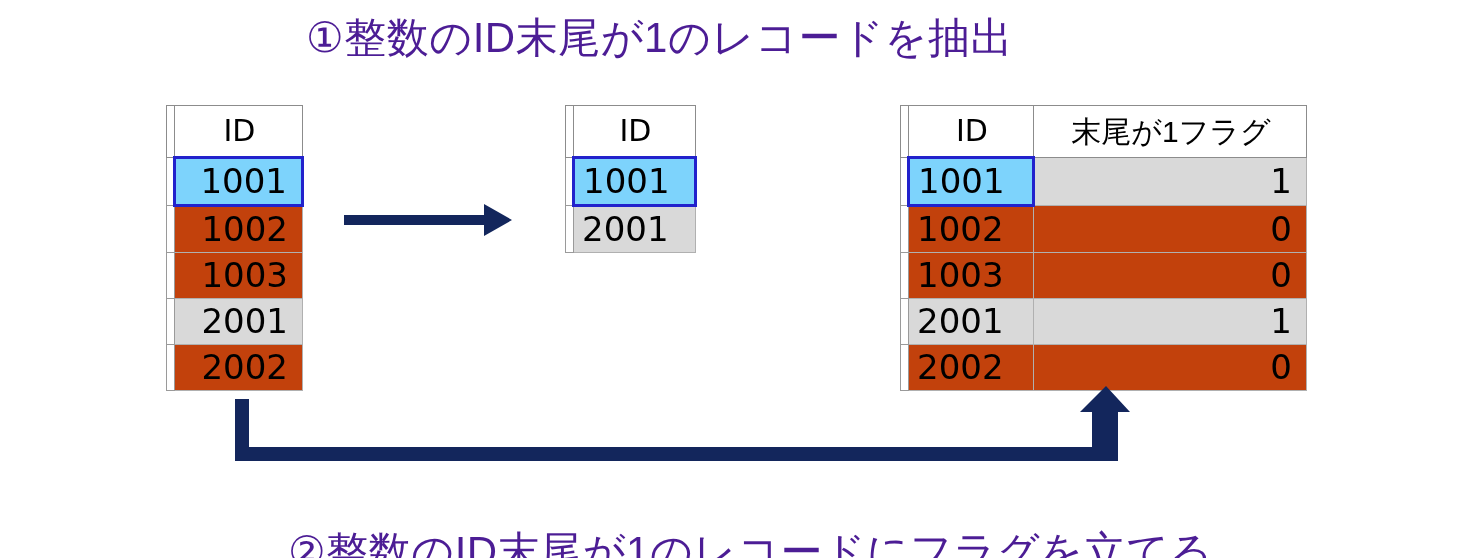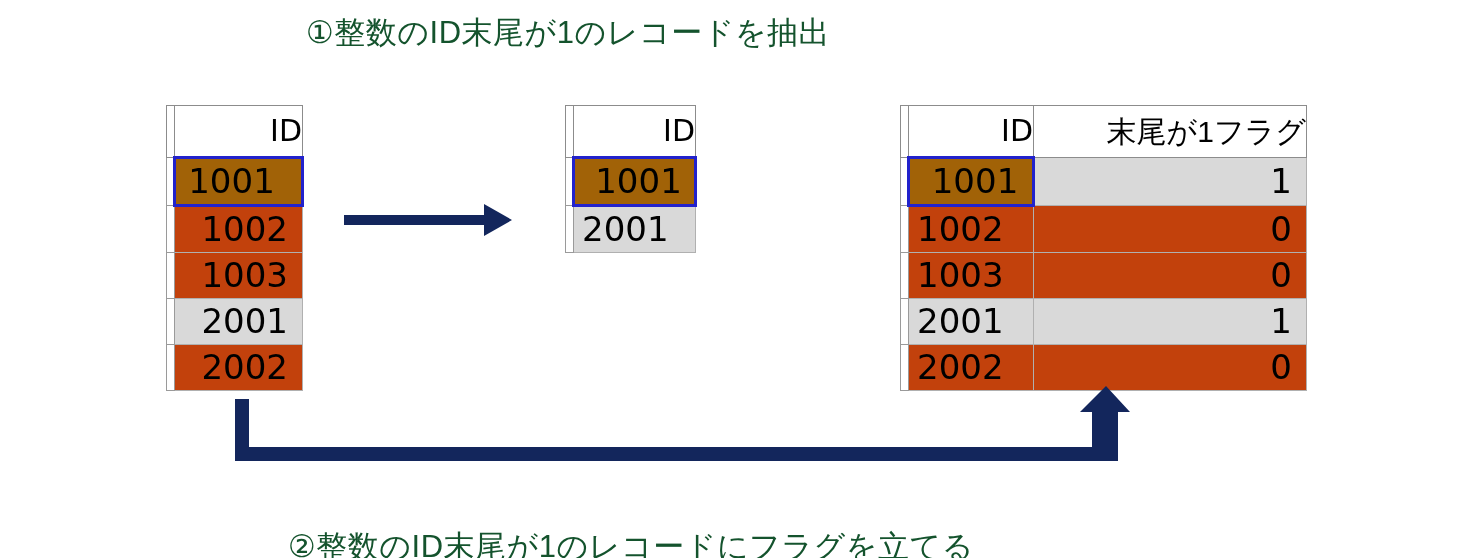--- a/index.html
+++ b/index.html
@@ -11,24 +11,24 @@
     width: 1474px;
     height: 558px;
     position: relative;
     overflow: hidden;
     font-family: "Liberation Sans", "DejaVu Sans", sans-serif;
     color: #000000;
   }
 
   .caption {
     position: absolute;
-    font-size: 31px;
+    font-size: 42px;
     line-height: 1;
     white-space: nowrap;
-    color: #14532d;
+    color: #4c1d95;
     letter-spacing: 0.5px;
   }
   #caption-top   { left: 306px; top: 17px; }
   #caption-bottom{ left: 288px; top: 495px; margin-top: 36px; }
 
   
   .sheet {
     position: absolute;
     border-collapse: collapse;
     table-layout: fixed;
@@ -56,28 +56,27 @@
     background: #ffffff;
     padding: 0;
   }
   .sheet tr.header td {
     background: #ffffff;
     border: 1px solid #8c8c8c;
     font-size: 30px;
     height: 50px;
     line-height: 50px;
   }
-  .sheet td.h-left  { text-align: right;  padding-left: 2px; }
+  .sheet td.h-left  { text-align: center;  padding-left: 2px; }
   .sheet td.v-right { text-align: right; padding-right: 14px; }
   .sheet td.v-left  { text-align: left;  padding-left: 8px; }
   .sheet td.shaded  { background: #d9d9d9; }
   .sheet td.selected {
-    background: #a16207;
+    background: #7dd3fc;
     border: 3px solid #2222cc;
-    text-align: center;
   }
   .sheet td.capcell {
     font-family: Liberation Sans, sans-serif;
     font-size: 30px;
   }
 
   
   .arrow-wrap { position: absolute; }
   svg { display: block; overflow: visible; }
 </style>

